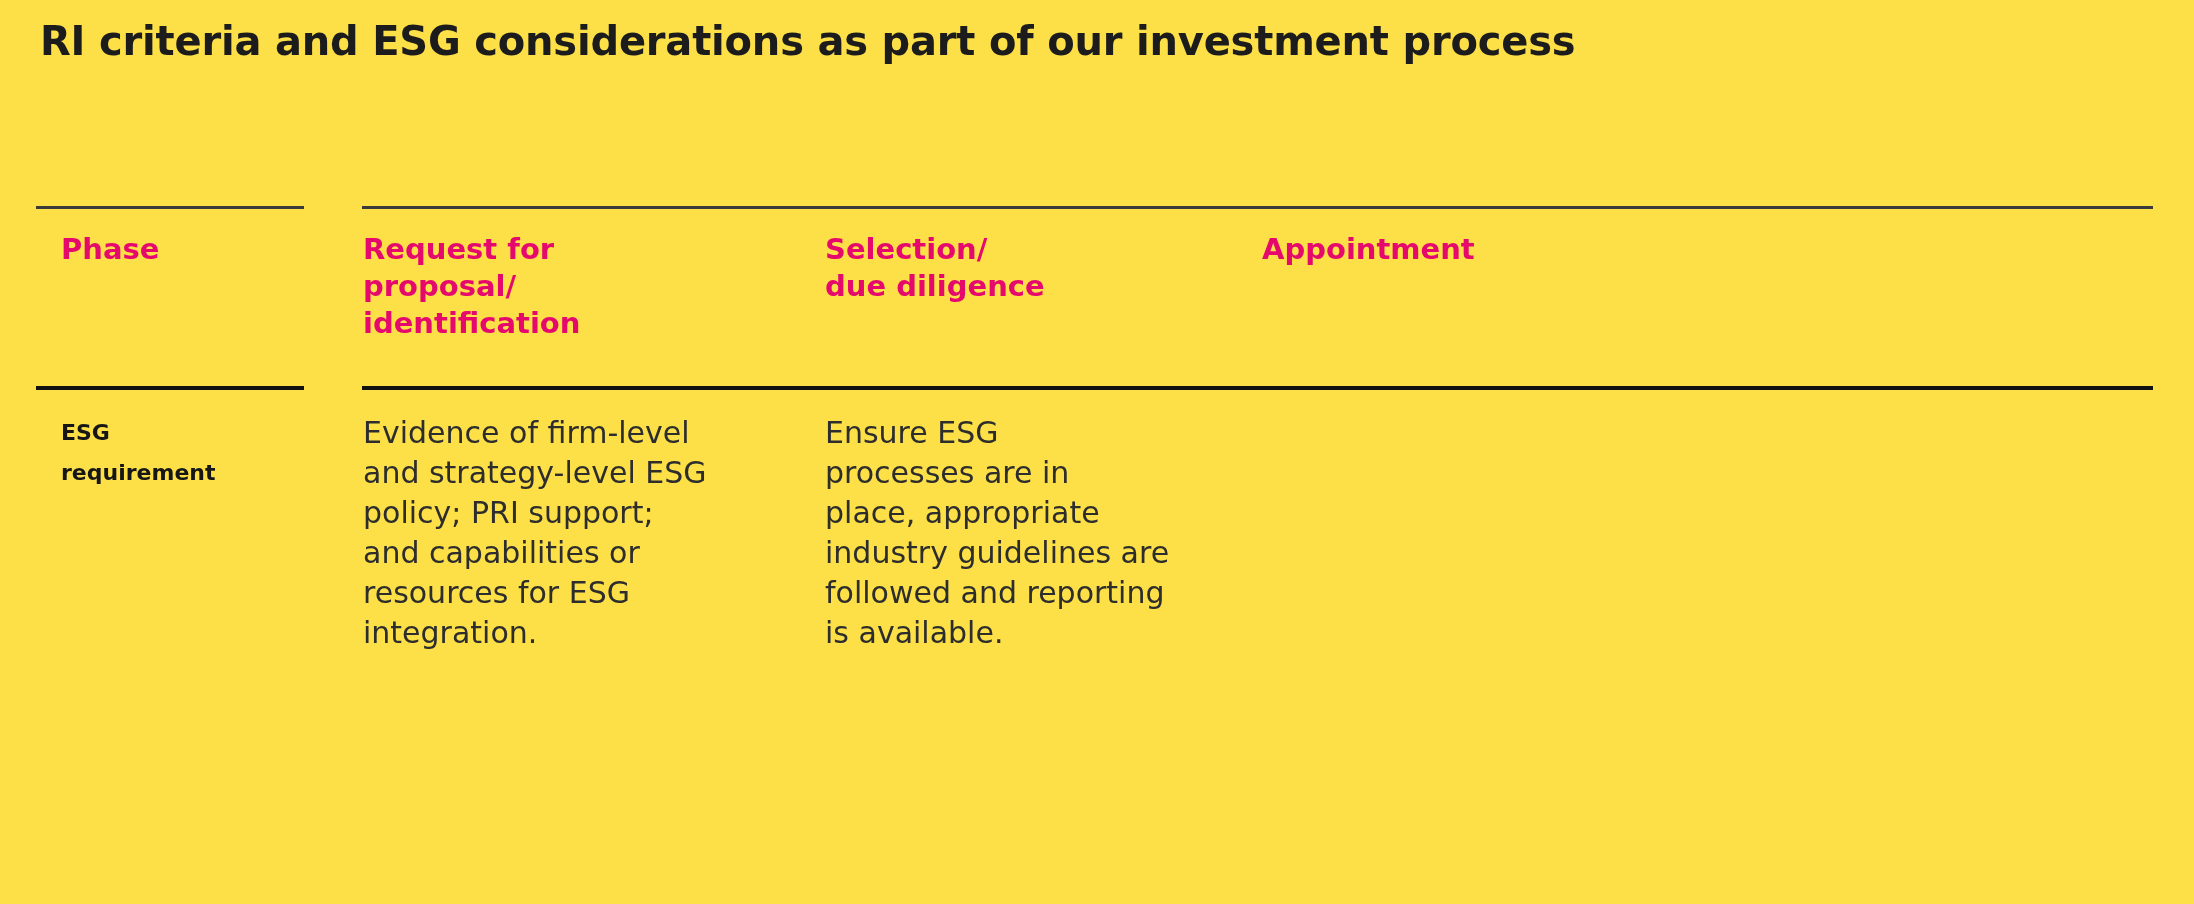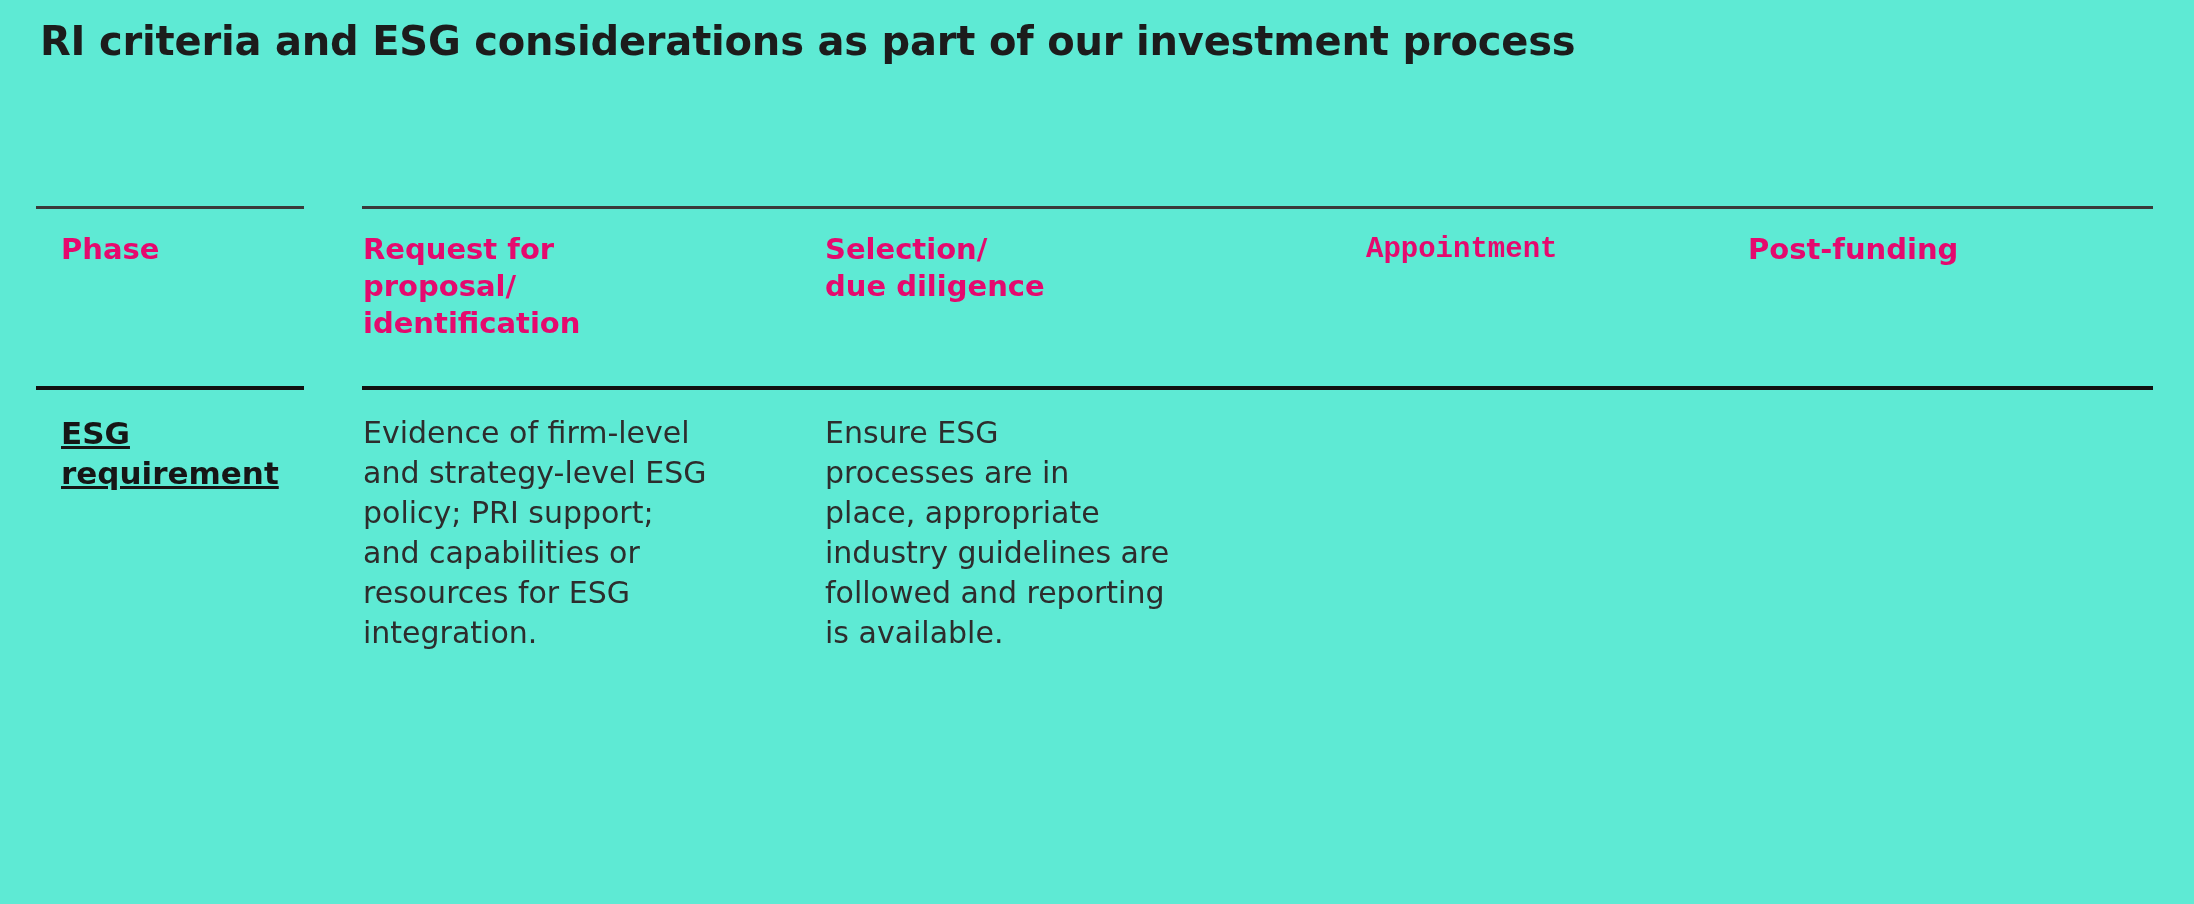--- a/index.html
+++ b/index.html
@@ -12,21 +12,21 @@
     height: 904px;
     background: #f0f3f6;
     font-family: "DejaVu Sans", sans-serif;
     overflow: hidden;
   }
 
   .page {
     position: relative;
     width: 2194px;
     height: 904px;
-    background: #5eead4;
+    background: #fde047;
   }
 
   
   .page-title {
     position: absolute;
     left: 40px;
     top: 16px;
     width: 2100px;
     font-family: "DejaVu Sans", sans-serif;
     font-weight: bold;
@@ -75,29 +75,28 @@
     font-family: "DejaVu Sans", sans-serif;
     font-weight: normal;
     font-size: 30px;
     line-height: 40px;
     color: #2d2d2d;
     white-space: pre-line;
   }
   .bcell.rowlabel {
     font-weight: bold;
     color: #161616;
-    font-size: 31px;
-    text-decoration: underline;
+    font-size: 22px;
   }
 
   
   .col1 { left: 40px;   width: 300px; margin-left: 21px; }
   .col2 { left: 363px;  width: 440px; }
   .col3 { left: 825px;  width: 440px; }
-  .col4 { left: 1366px; width: 430px; font-family: Liberation Mono, monospace; }
+  .col4 { left: 1262px; width: 430px; }
   .col5 { left: 1748px; width: 420px; }
 </style>
 </head>
 <body>
 
 <div class="page">
 
   <div class="page-title">RI criteria and ESG considerations as part of our investment process</div>
 
   <div class="table">
@@ -107,21 +106,20 @@
     <div class="rule rule-mid-left"></div>
     <div class="rule rule-mid-right"></div>
 
     <div class="hcell col1">Phase</div>
     <div class="hcell col2">Request for
 proposal/
 identification</div>
     <div class="hcell col3">Selection/
 due diligence</div>
     <div class="hcell col4">Appointment</div>
-    <div class="hcell col5">Post-funding</div>
 
     <div class="bcell rowlabel col1">ESG
 requirement</div>
     <div class="bcell col3">Ensure ESG
 processes are in
 place, appropriate
 industry guidelines are
 followed and reporting
 is available.</div>
     <div class="bcell col2">Evidence of firm-level

